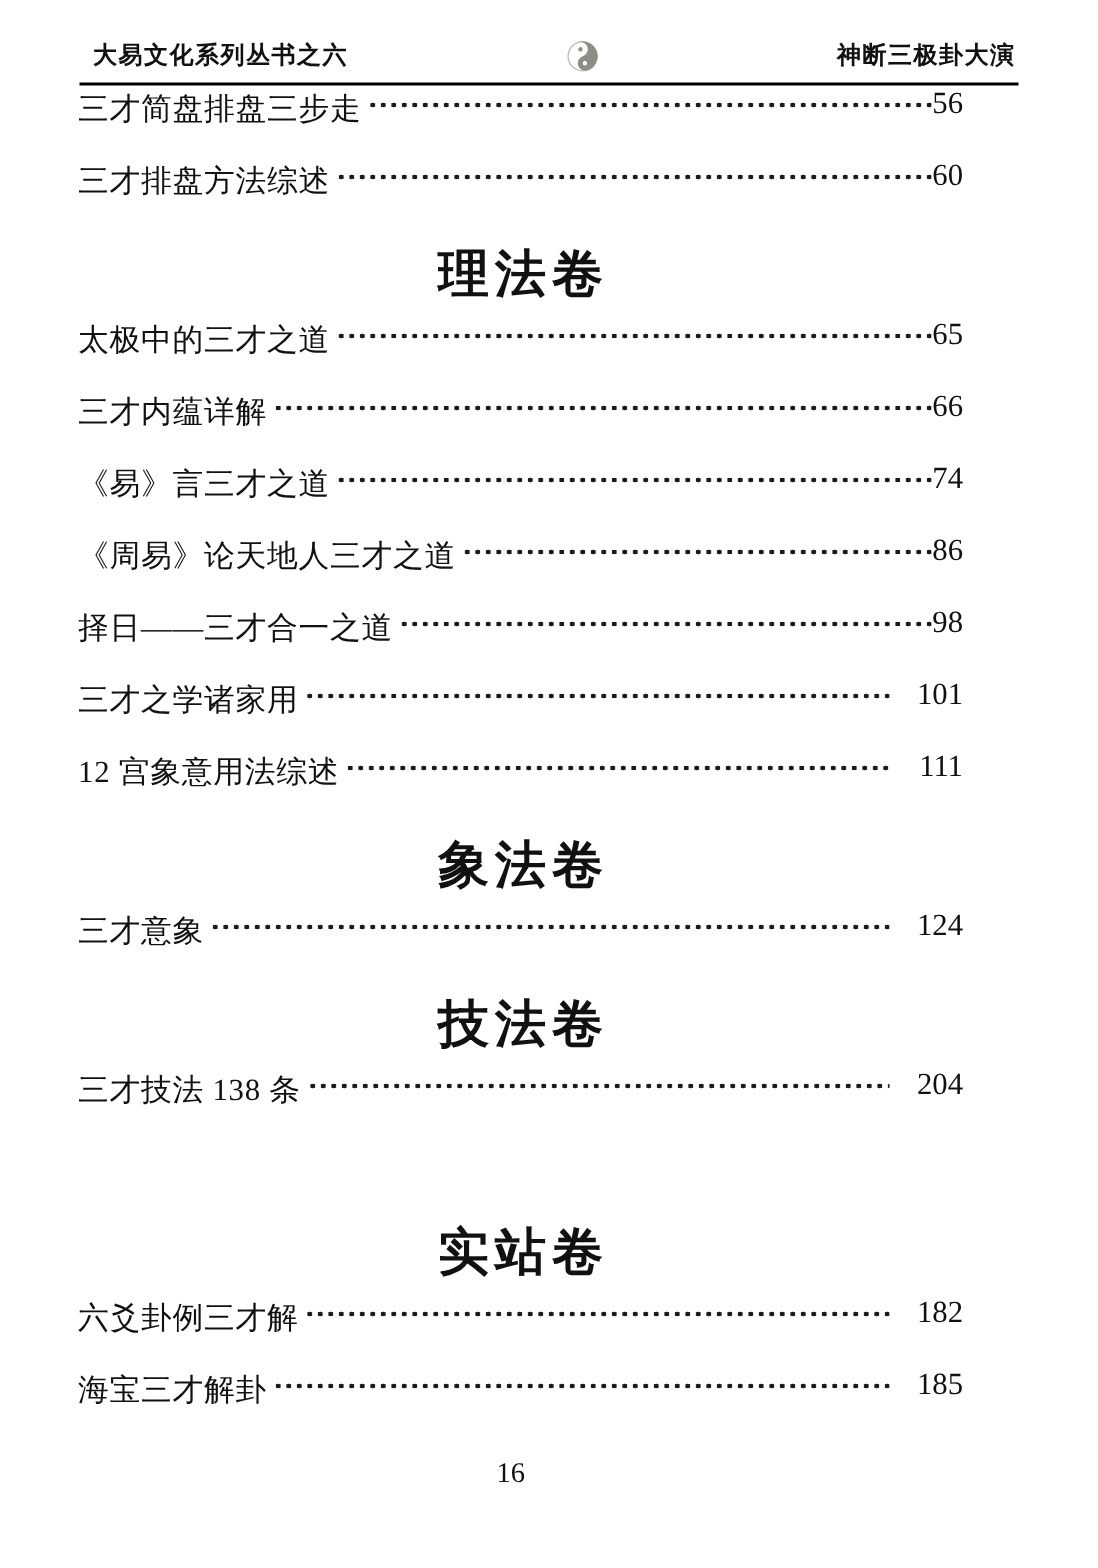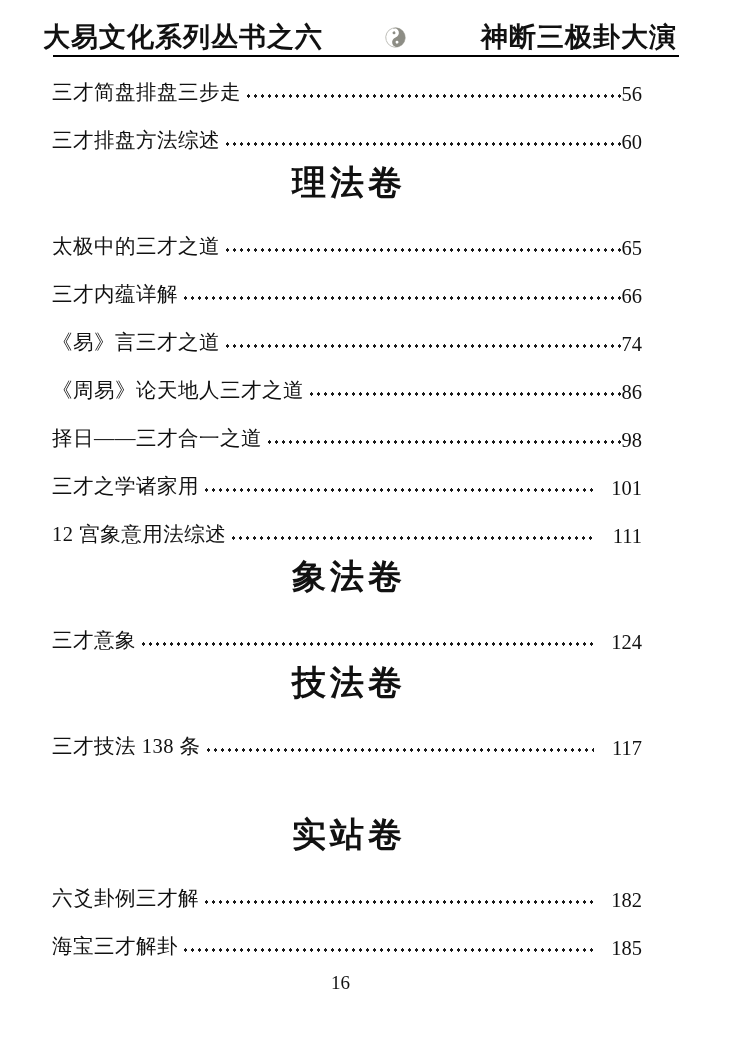--- a/index.html
+++ b/index.html
@@ -16,43 +16,43 @@
   .top-band {
     height: 15px; width: 100%;
     background:
       repeating-linear-gradient(to bottom, rgba(20,12,2,.5) 0 1px, rgba(255,255,255,0) 1px 3px),
       linear-gradient(to bottom, #3228166 , #3a2e1b 0%, #6d5a38 55%, #8a744a 80%, #a08a5e 100%);
   }
 
   .header {
     margin-top: 6px;
     height: 32px;
-    padding: 0 55px 0 43px;
+    padding: 0 55px 0 62px;
     display: flex;
     align-items: center;
     justify-content: space-between;
     font-weight: bold;
-    font-size: 27px;
+    font-size: 16px;
     letter-spacing: 1px;
   }
   .header .htext { white-space: nowrap; }
   .header .yy { display: flex; align-items: center; margin-right: 14px; }
 
   .header-rule {
     border: 0;
     border-top: 2.5px solid #000;
     margin: 2px 53px 0 53px;
   }
 
   .toc { padding: 1px 90px 0 52px; }
 
   .toc-entry {
     height: 48px;
     display: flex;
-    align-items: flex-end;
+    align-items: flex-start;
     font-size: 20.5px;
   }
   .entry-title { white-space: nowrap; letter-spacing: 0.5px; }
   .leader {
     flex: 1;
     height: 20px;
     margin: 2px 1px 0 4px;
     background-image: radial-gradient(circle, #1a1a1a 1.6px, rgba(0,0,0,0) 1.7px);
     background-size: 7px 20px;
     background-position: left center;
@@ -154,21 +154,21 @@
       <div class="toc-heading">象法卷</div>
       <div class="toc-entry">
         <span class="entry-title">三才意象</span>
         <span class="leader"></span>
         <span class="entry-page gap">124</span>
       </div>
       <div class="toc-heading">技法卷</div>
       <div class="toc-entry">
         <span class="entry-title">三才技法 138 条</span>
         <span class="leader"></span>
-        <span class="entry-page gap">117</span>
+        <span class="entry-page gap">204</span>
       </div>
       <div class="toc-heading extra-top">实站卷</div>
       <div class="toc-entry">
         <span class="entry-title">六爻卦例三才解</span>
         <span class="leader"></span>
         <span class="entry-page gap">182</span>
       </div>
       <div class="toc-entry">
         <span class="entry-title">海宝三才解卦</span>
         <span class="leader"></span>

